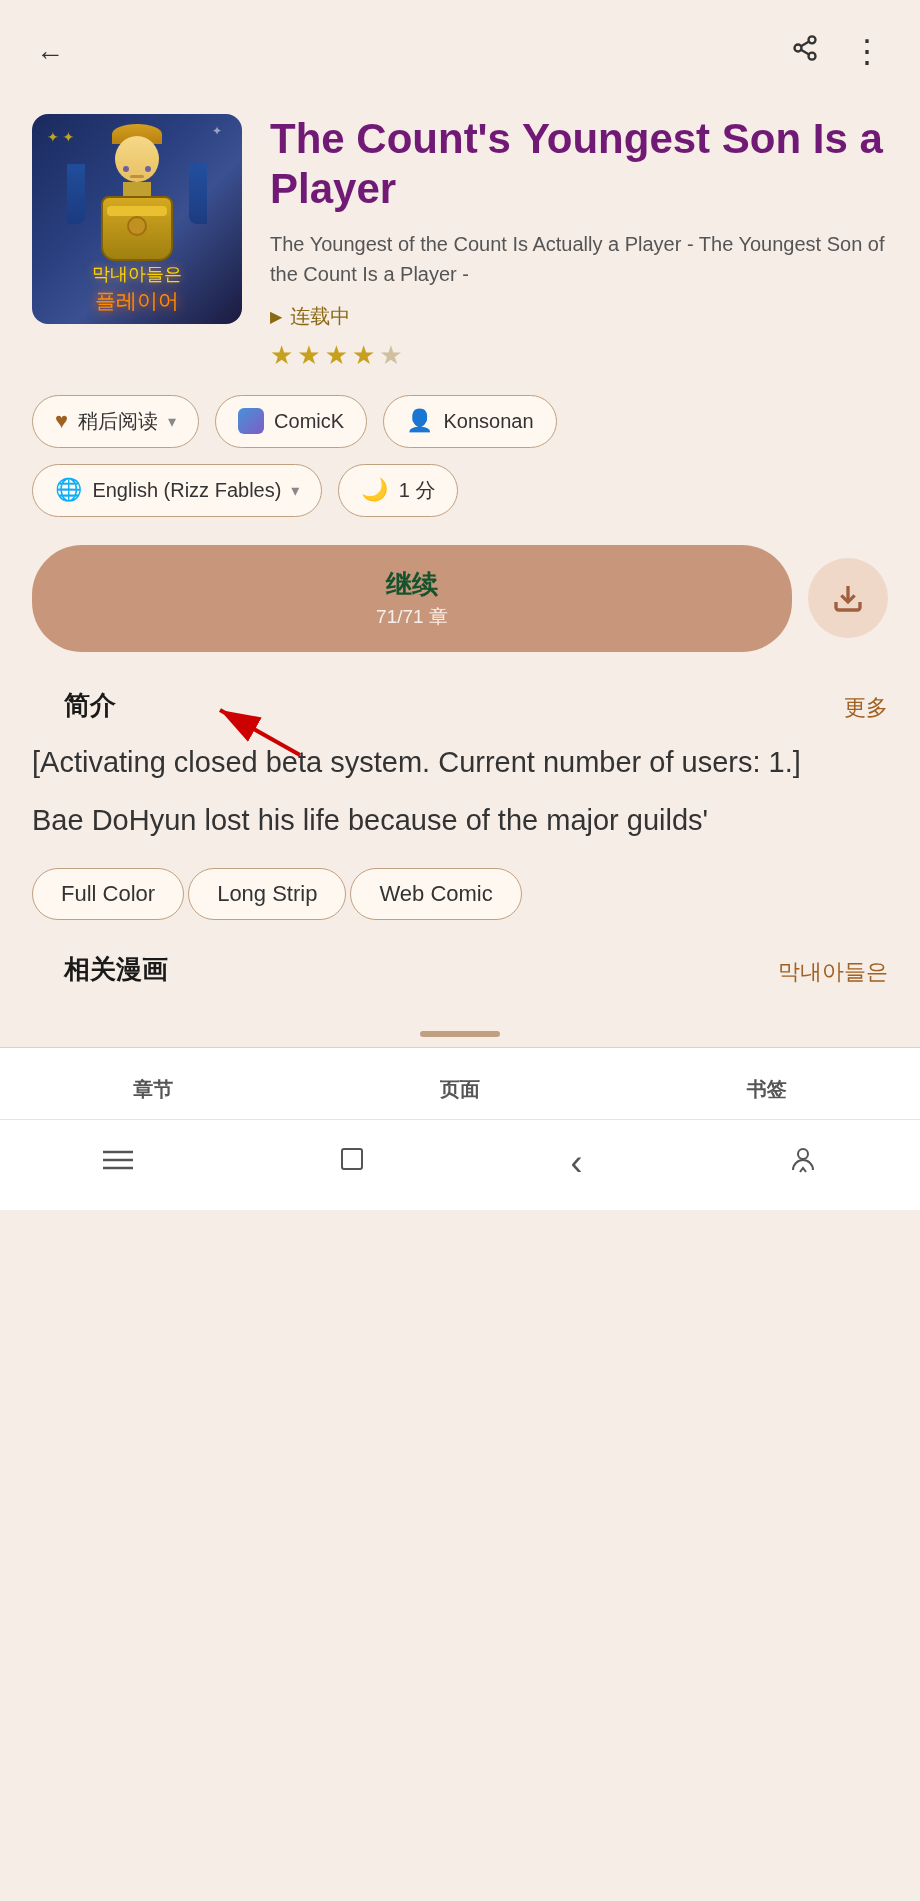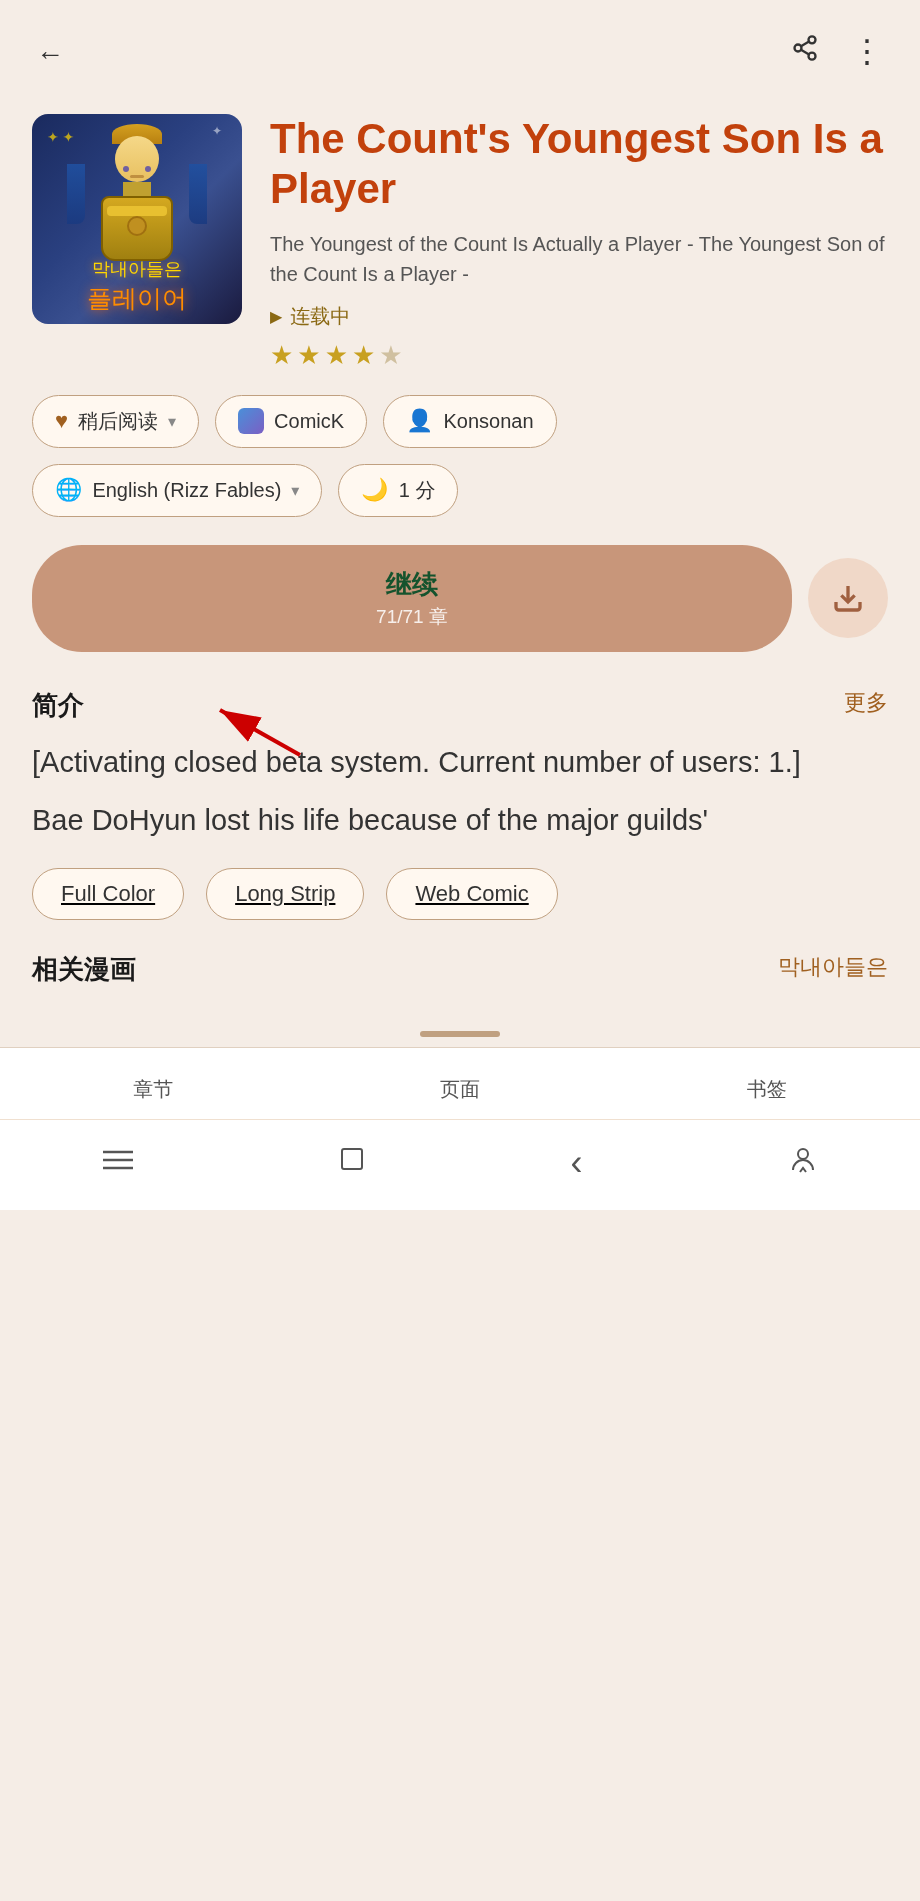--- a/index.html
+++ b/index.html
@@ -63,21 +63,21 @@
       line-height: 1.3;
       text-align: center;
     }
 
     .book-info {
       flex: 1;
     }
     .book-title {
       font-size: 42px;
       font-weight: 800;
-      color: #c2410c;
+      color: #701a75;
       line-height: 1.2;
       margin-bottom: 14px;
     }
     .book-subtitle {
       font-size: 20px;
       color: #555;
       line-height: 1.5;
       margin-bottom: 14px;
     }
     .status-row {
@@ -211,22 +211,23 @@
     }
 
     
     .desc-section {
       padding: 0 32px;
       margin-bottom: 24px;
     }
     .section-header {
       display: flex;
       justify-content: space-between;
-      align-items: flex-start;
+      align-items: flex-end;
       margin-bottom: 16px;
+      margin-left: 32px;
     }
     .section-title {
       font-size: 26px;
       font-weight: 700;
       color: #1a1a1a;
     }
     .more-link {
       font-size: 22px;
       color: #a06020;
       cursor: pointer;
@@ -234,24 +235,23 @@
     .desc-text {
       font-size: 29px;
       color: #333;
       line-height: 1.6;
       margin-bottom: 12px;
     }
 
     
     .tags-row {
       display: flex;
-      gap: 22px;
+      gap: 4px;
       padding: 0 32px;
       margin-bottom: 32px;
-      text-decoration: underline;
     }
     .tag-btn {
       border: 1.5px solid #c0a080;
       border-radius: 50px;
       padding: 12px 28px;
       background: #fff8f0;
       font-size: 22px;
       color: #333;
       cursor: pointer;
     }
@@ -288,20 +288,21 @@
       display: flex;
       justify-content: space-around;
       padding: 20px 0 12px;
     }
     .tab-item {
       display: flex;
       flex-direction: column;
       align-items: flex-end;
       cursor: pointer;
       padding: 4px 20px;
+      font-weight: bold;
     }
     .tab-label {
       font-size: 20px;
       color: #555;
       margin-top: 4px;
     }
 
     
     .nav-bar {
       background: #fff;
@@ -372,21 +373,21 @@
           <div style="width:20px;height:20px;background:#c09020;border-radius:50%;position:absolute;top:18px;left:50%;transform:translateX(-50%);border:2px solid #a07010;"></div>
         </div>
 
         <div style="position:absolute;top:40px;left:-10px;width:18px;height:60px;background:linear-gradient(180deg,#2050a0,#1a3a80);border-radius:0 0 8px 0;opacity:0.9;"></div>
         <div style="position:absolute;top:40px;right:-10px;width:18px;height:60px;background:linear-gradient(180deg,#2050a0,#1a3a80);border-radius:0 0 0 8px;opacity:0.9;"></div>
       </div>
 
       <div class="cover-title-kr">
         <div>백작가</div>
         <div>막내아들은</div>
-        <div style="font-size:25px;color:#ff8c00;text-shadow:0 0 12px rgba(255,100,0,0.9);">플레이어</div>
+        <div style="font-size:21px;color:#ff8c00;text-shadow:0 0 12px rgba(255,100,0,0.9);">플레이어</div>
       </div>
     </div>
 
     <div class="book-info">
       <div class="book-title">The Count's Youngest Son Is a Player</div>
       <div class="book-subtitle">The Youngest of the Count Is Actually a Player - The Youngest Son of the Count Is a Player -</div>
       <div class="status-row">
         <span class="play-icon">▶</span>
         <span class="status-text">连载中</span>
       </div>

